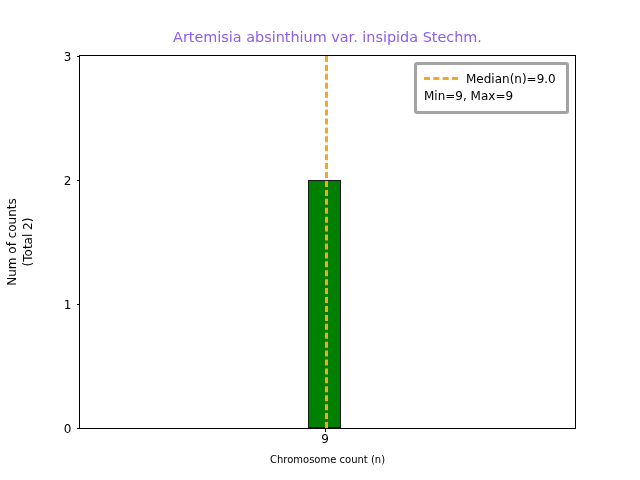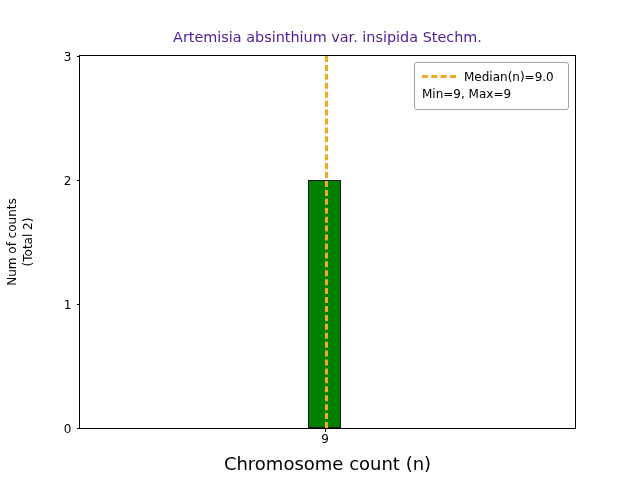--- a/index.html
+++ b/index.html
@@ -17,21 +17,21 @@
   }
 
   
   #chart-title {
     position: absolute;
     left: 79px;
     top: 30px;
     width: 497px;
     text-align: center;
     font-size: 14.4px;
-    color: #4c1d95;
+    color: #8b5cf6;
     line-height: 1;
     white-space: nowrap;
   }
 
   
   #plot-area {
     position: absolute;
     left: 79px;
     top: 55px;
     width: 497px;
@@ -97,21 +97,21 @@
     line-height: 1;
   }
 
   
   #xlabel {
     position: absolute;
     left: 79px;
     top: 455px;
     width: 497px;
     text-align: center;
-    font-size: 18px;
+    font-size: 10px;
     color: #000000;
     line-height: 1;
     white-space: nowrap;
   }
   #ylabel-wrap {
     position: absolute;
     left: 0px;
     top: 55px;
     width: 40px;
     height: 374px;
@@ -131,21 +131,21 @@
   #ylabel .l1 { display: block; }
   #ylabel .l2 { display: block; }
 
   
   #legend {
     position: absolute;
     left: 413px;
     top: 61px;
     width: 155px;
     box-sizing: border-box;
-    border: 1px solid #a3a3a3;
+    border: 3px solid #a3a3a3;
     border-radius: 3px;
     background: rgba(255,255,255,0.92);
     padding: 5px 7px 6px 7px;
   }
   .legend-row {
     display: flex;
     align-items: center;
     height: 17px;
   }
   .legend-swatch {

